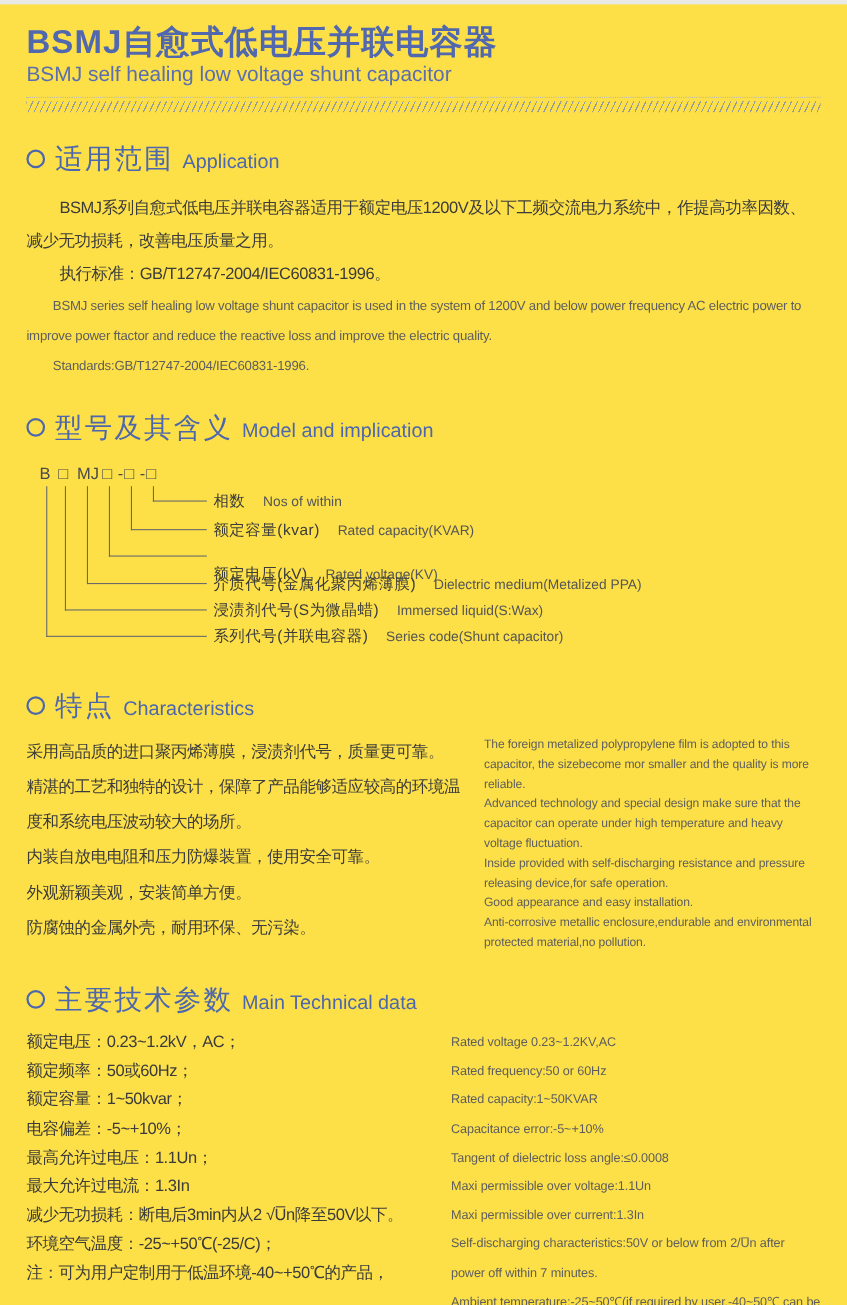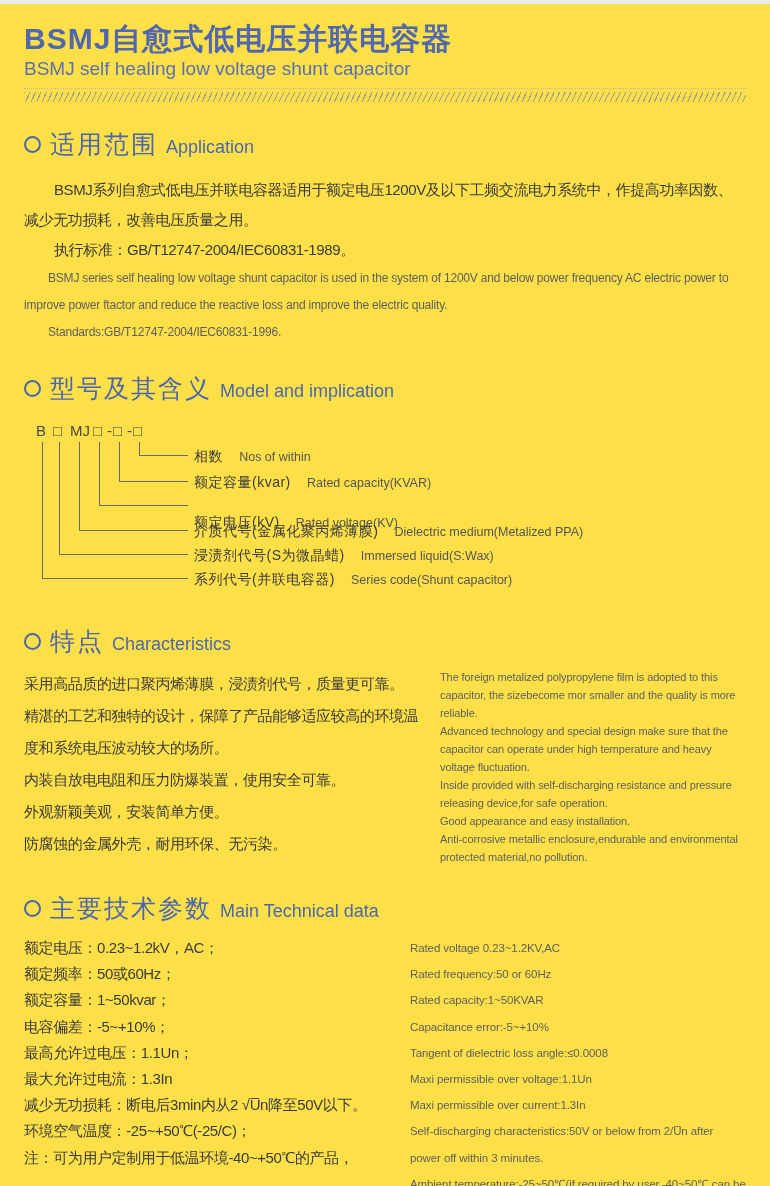--- a/index.html
+++ b/index.html
@@ -68,21 +68,21 @@
   </div>
 
   <section>
     <div class="section-heading">
       <span class="circle-icon"></span>
       <span class="sh-zh">适用范围</span>
       <span class="sh-en">Application</span>
     </div>
     <div class="app-block">
       <p class="zh-para">BSMJ系列自愈式低电压并联电容器适用于额定电压1200V及以下工频交流电力系统中，作提高功率因数、减少无功损耗，改善电压质量之用。</p>
-      <p class="zh-para">执行标准：GB/T12747-2004/IEC60831-1989。</p>
+      <p class="zh-para">执行标准：GB/T12747-2004/IEC60831-1996。</p>
       <p class="en-para indent">BSMJ series self healing low voltage shunt capacitor is used in the system of 1200V and below power frequency AC electric power to improve power ftactor and reduce the reactive loss and improve the electric quality.</p>
       <p class="en-para indent">Standards:GB/T12747-2004/IEC60831-1996.</p>
     </div>
   </section>
 
   <section>
     <div class="section-heading">
       <span class="circle-icon"></span>
       <span class="sh-zh">型号及其含义</span>
       <span class="sh-en">Model and implication</span>
@@ -177,20 +177,20 @@
 
       </div>
       <div class="tech-en">
         <p>Rated voltage 0.23~1.2KV,AC</p>
         <p>Rated frequency:50 or 60Hz</p>
         <p>Rated capacity:1~50KVAR</p>
         <p>Capacitance error:-5~+10%</p>
         <p>Tangent of dielectric loss angle:≤0.0008</p>
         <p>Maxi permissible over voltage:1.1Un</p>
         <p>Maxi permissible over current:1.3In</p>
-        <p>Self-discharging characteristics:50V or below from 2/U̅n after power off within 3 minutes.</p>
+        <p>Self-discharging characteristics:50V or below from 2/U̅n after power off within 7 minutes.</p>
         <p>Ambient temperature:-25~50℃(if required by user,-40~50℃ can be designed)Relative humidity:≤50% at 40℃,≤90% at 25℃</p>
 
       </div>
     </div>
   </section>
 
 </div>
 
 </body></html>

